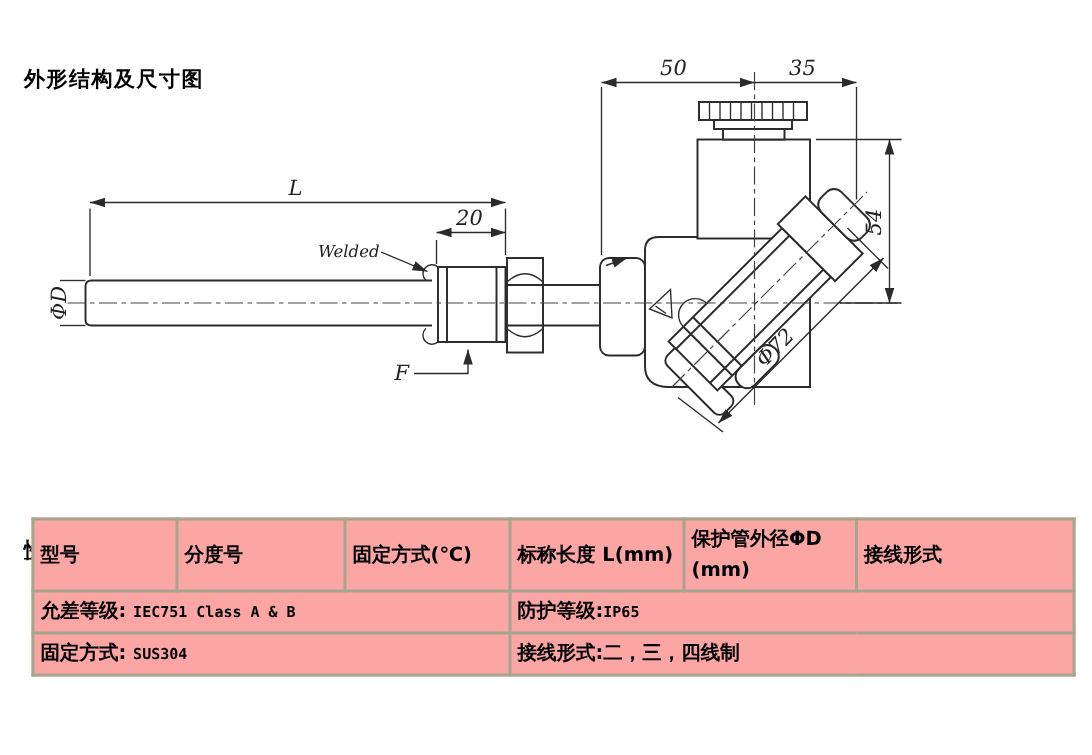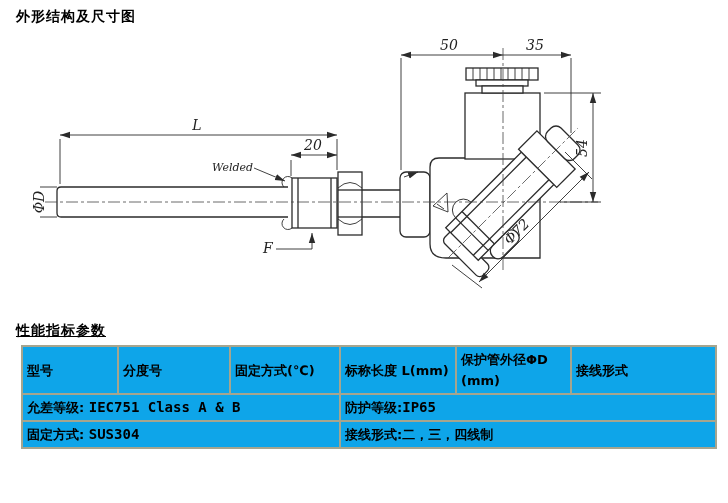--- a/index.html
+++ b/index.html
@@ -1,24 +1,24 @@
 <!DOCTYPE html>
 <html><head>
 <meta charset="utf-8">
 <style>
   html,body{margin:0;padding:0;background:#ffffff;}
   body{width:728px;height:503px;position:relative;font-family:"DejaVu Sans",sans-serif;color:#000;}
-  .heading{position:absolute;left:16px;font-size:14px;font-weight:bold;letter-spacing:1px;}
+  .heading{position:absolute;left:16px;font-size:14px;font-weight:bold;letter-spacing:1px;margin-top:36px;}
   #h-drawing{top:8px;}
   #h-specs{top:322px;text-decoration:underline;}
   #drawing{position:absolute;left:0;top:28px;}
-  #spec-table{position:absolute;left:21px;top:345px;border-collapse:collapse;table-layout:fixed;background:#0ea5e9;}
+  #spec-table{position:absolute;left:21px;top:345px;border-collapse:collapse;table-layout:fixed;background:#fca5a5;}
   #spec-table td,#spec-table th{border:2px solid #a6a58e;padding:2px 4px;font-size:13px;font-weight:bold;text-align:left;vertical-align:middle;line-height:21px;}
   #spec-table th{font-weight:bold;}
-  .mono{font-family:"DejaVu Sans Mono",monospace;font-weight:bold;font-size:14px;}
+  .mono{font-family:"DejaVu Sans Mono",monospace;font-weight:bold;font-size:10px;}
   .r-head{height:47px;}
   .r-data{height:46px;}
   .r-f1{height:22px;}
   .r-f2{height:24px;}
   
   .ln{stroke:#2b2b2b;stroke-width:1.3;fill:none;}
   .shape{stroke:#2b2b2b;stroke-width:1.3;fill:#ffffff;}
   .thin{stroke:#2b2b2b;stroke-width:0.9;fill:none;}
   .cl{stroke:#444;stroke-width:0.8;fill:none;stroke-dasharray:12 3 3 3;}
   .dim{font-family:"DejaVu Serif",serif;font-style:italic;font-size:14px;fill:#222;}

